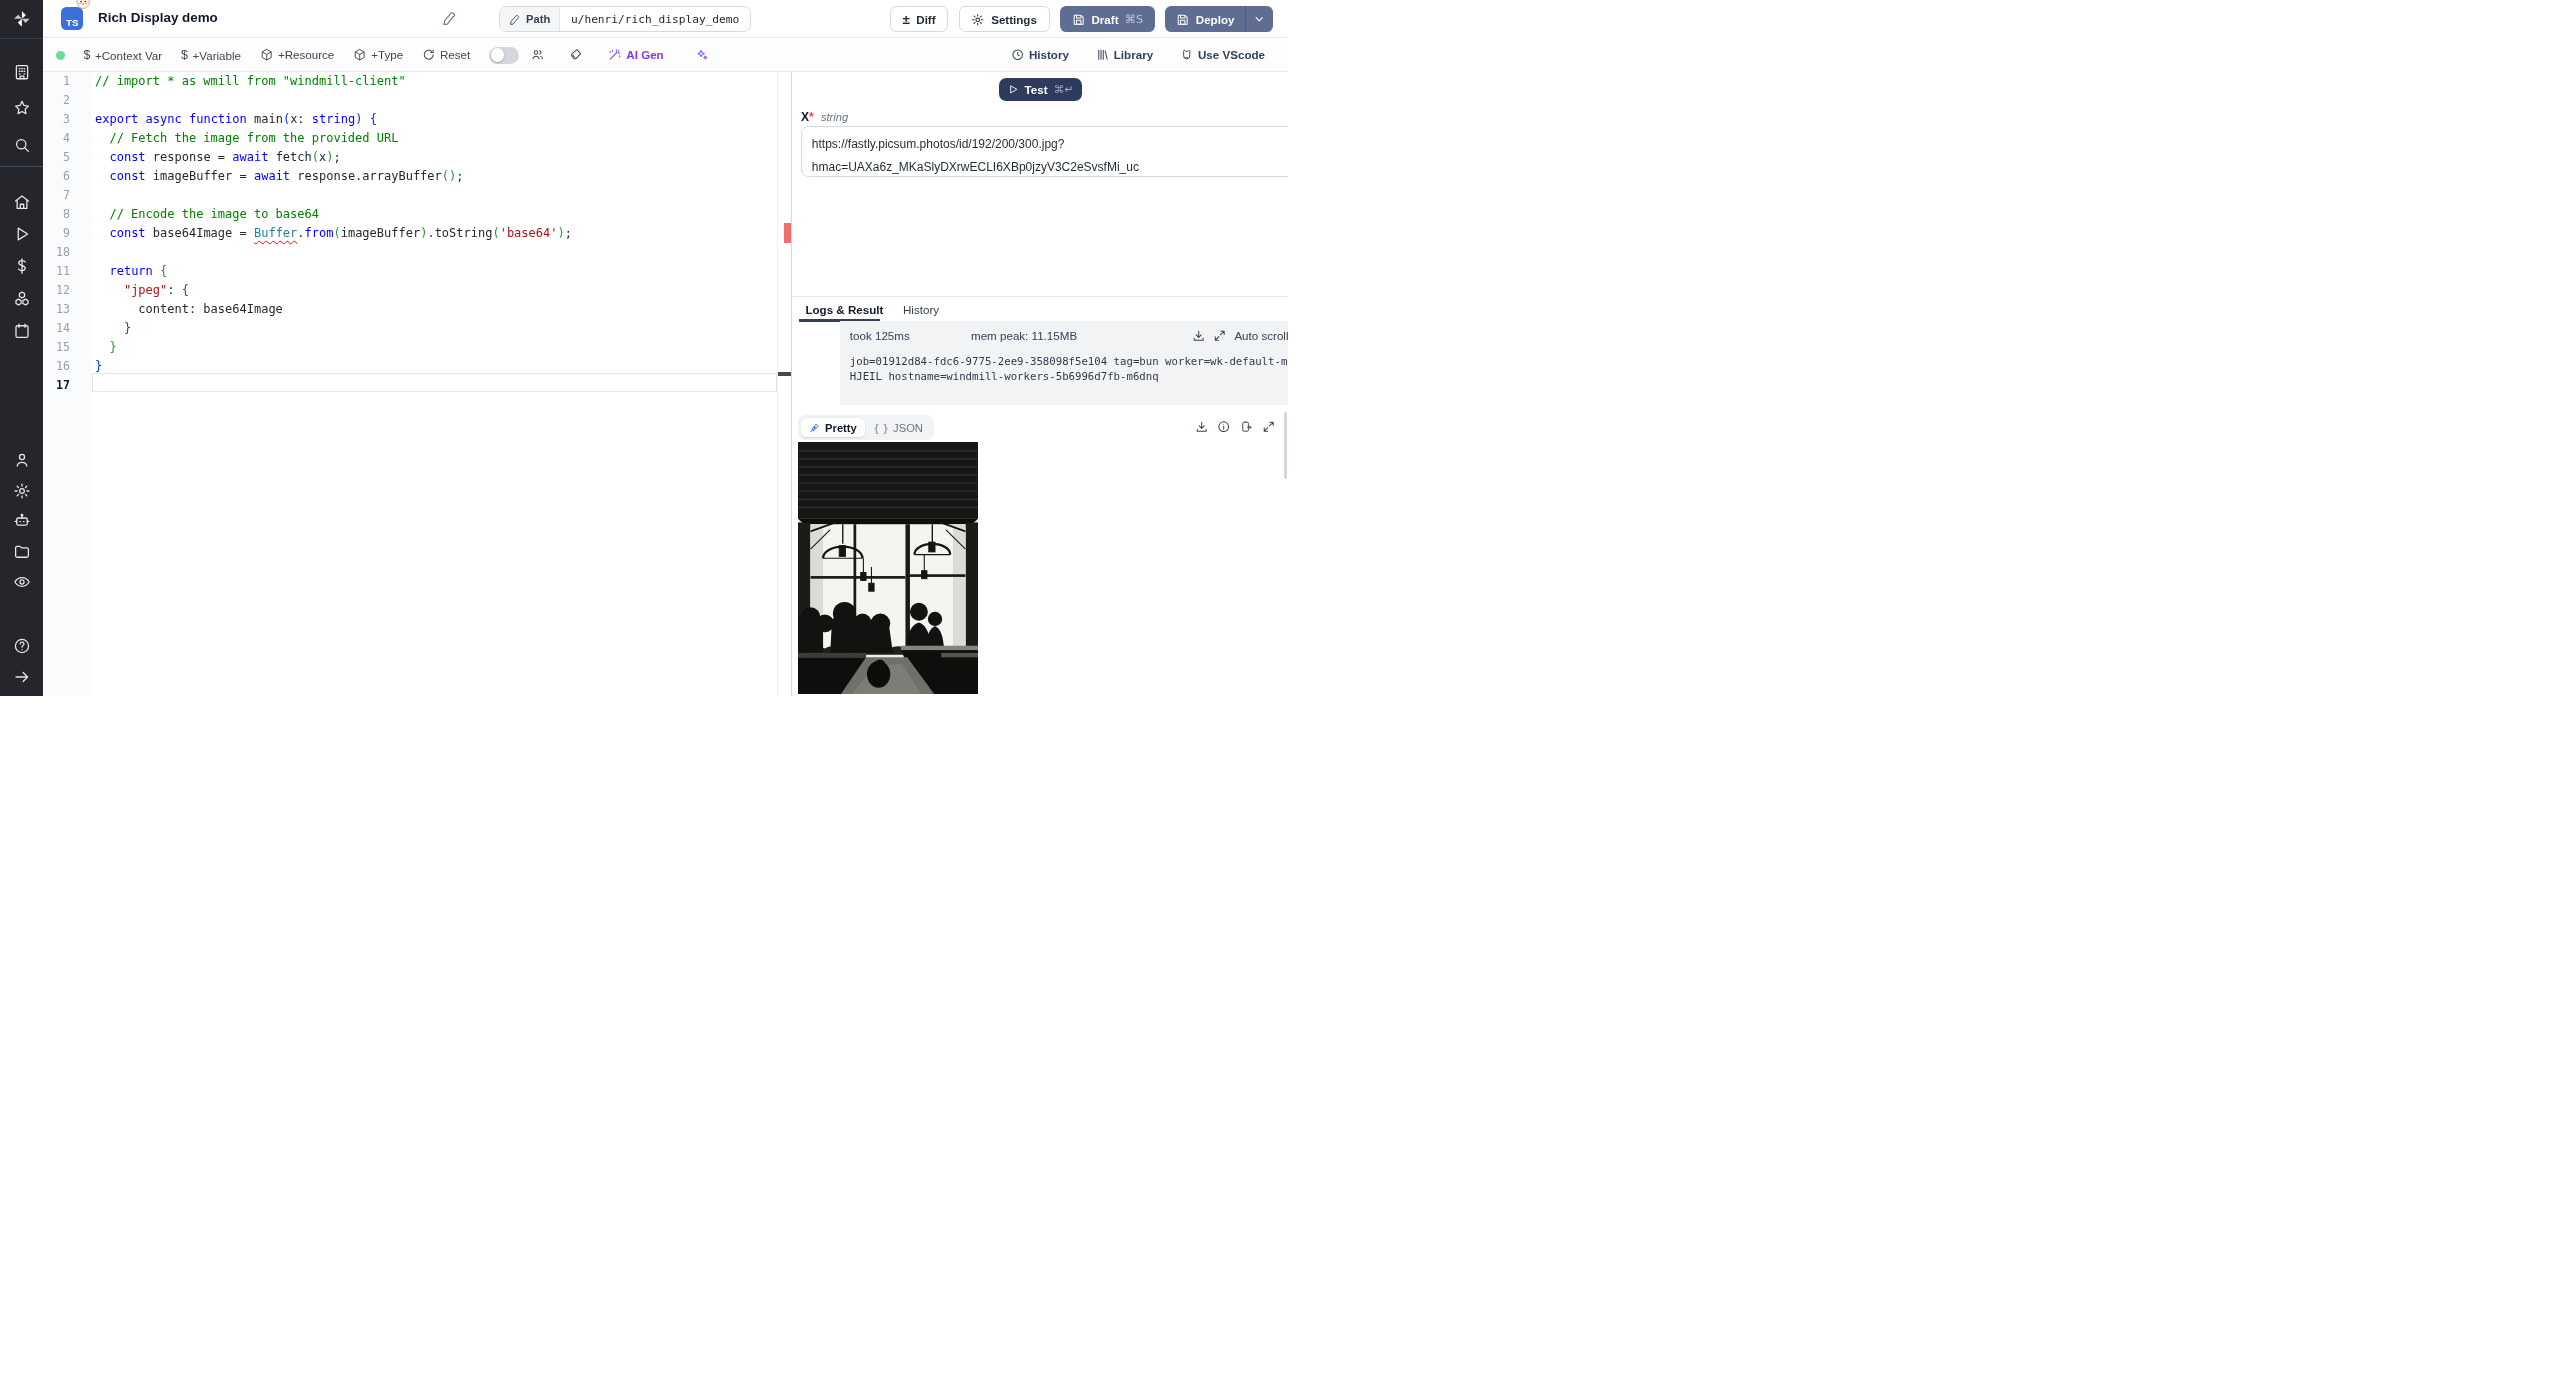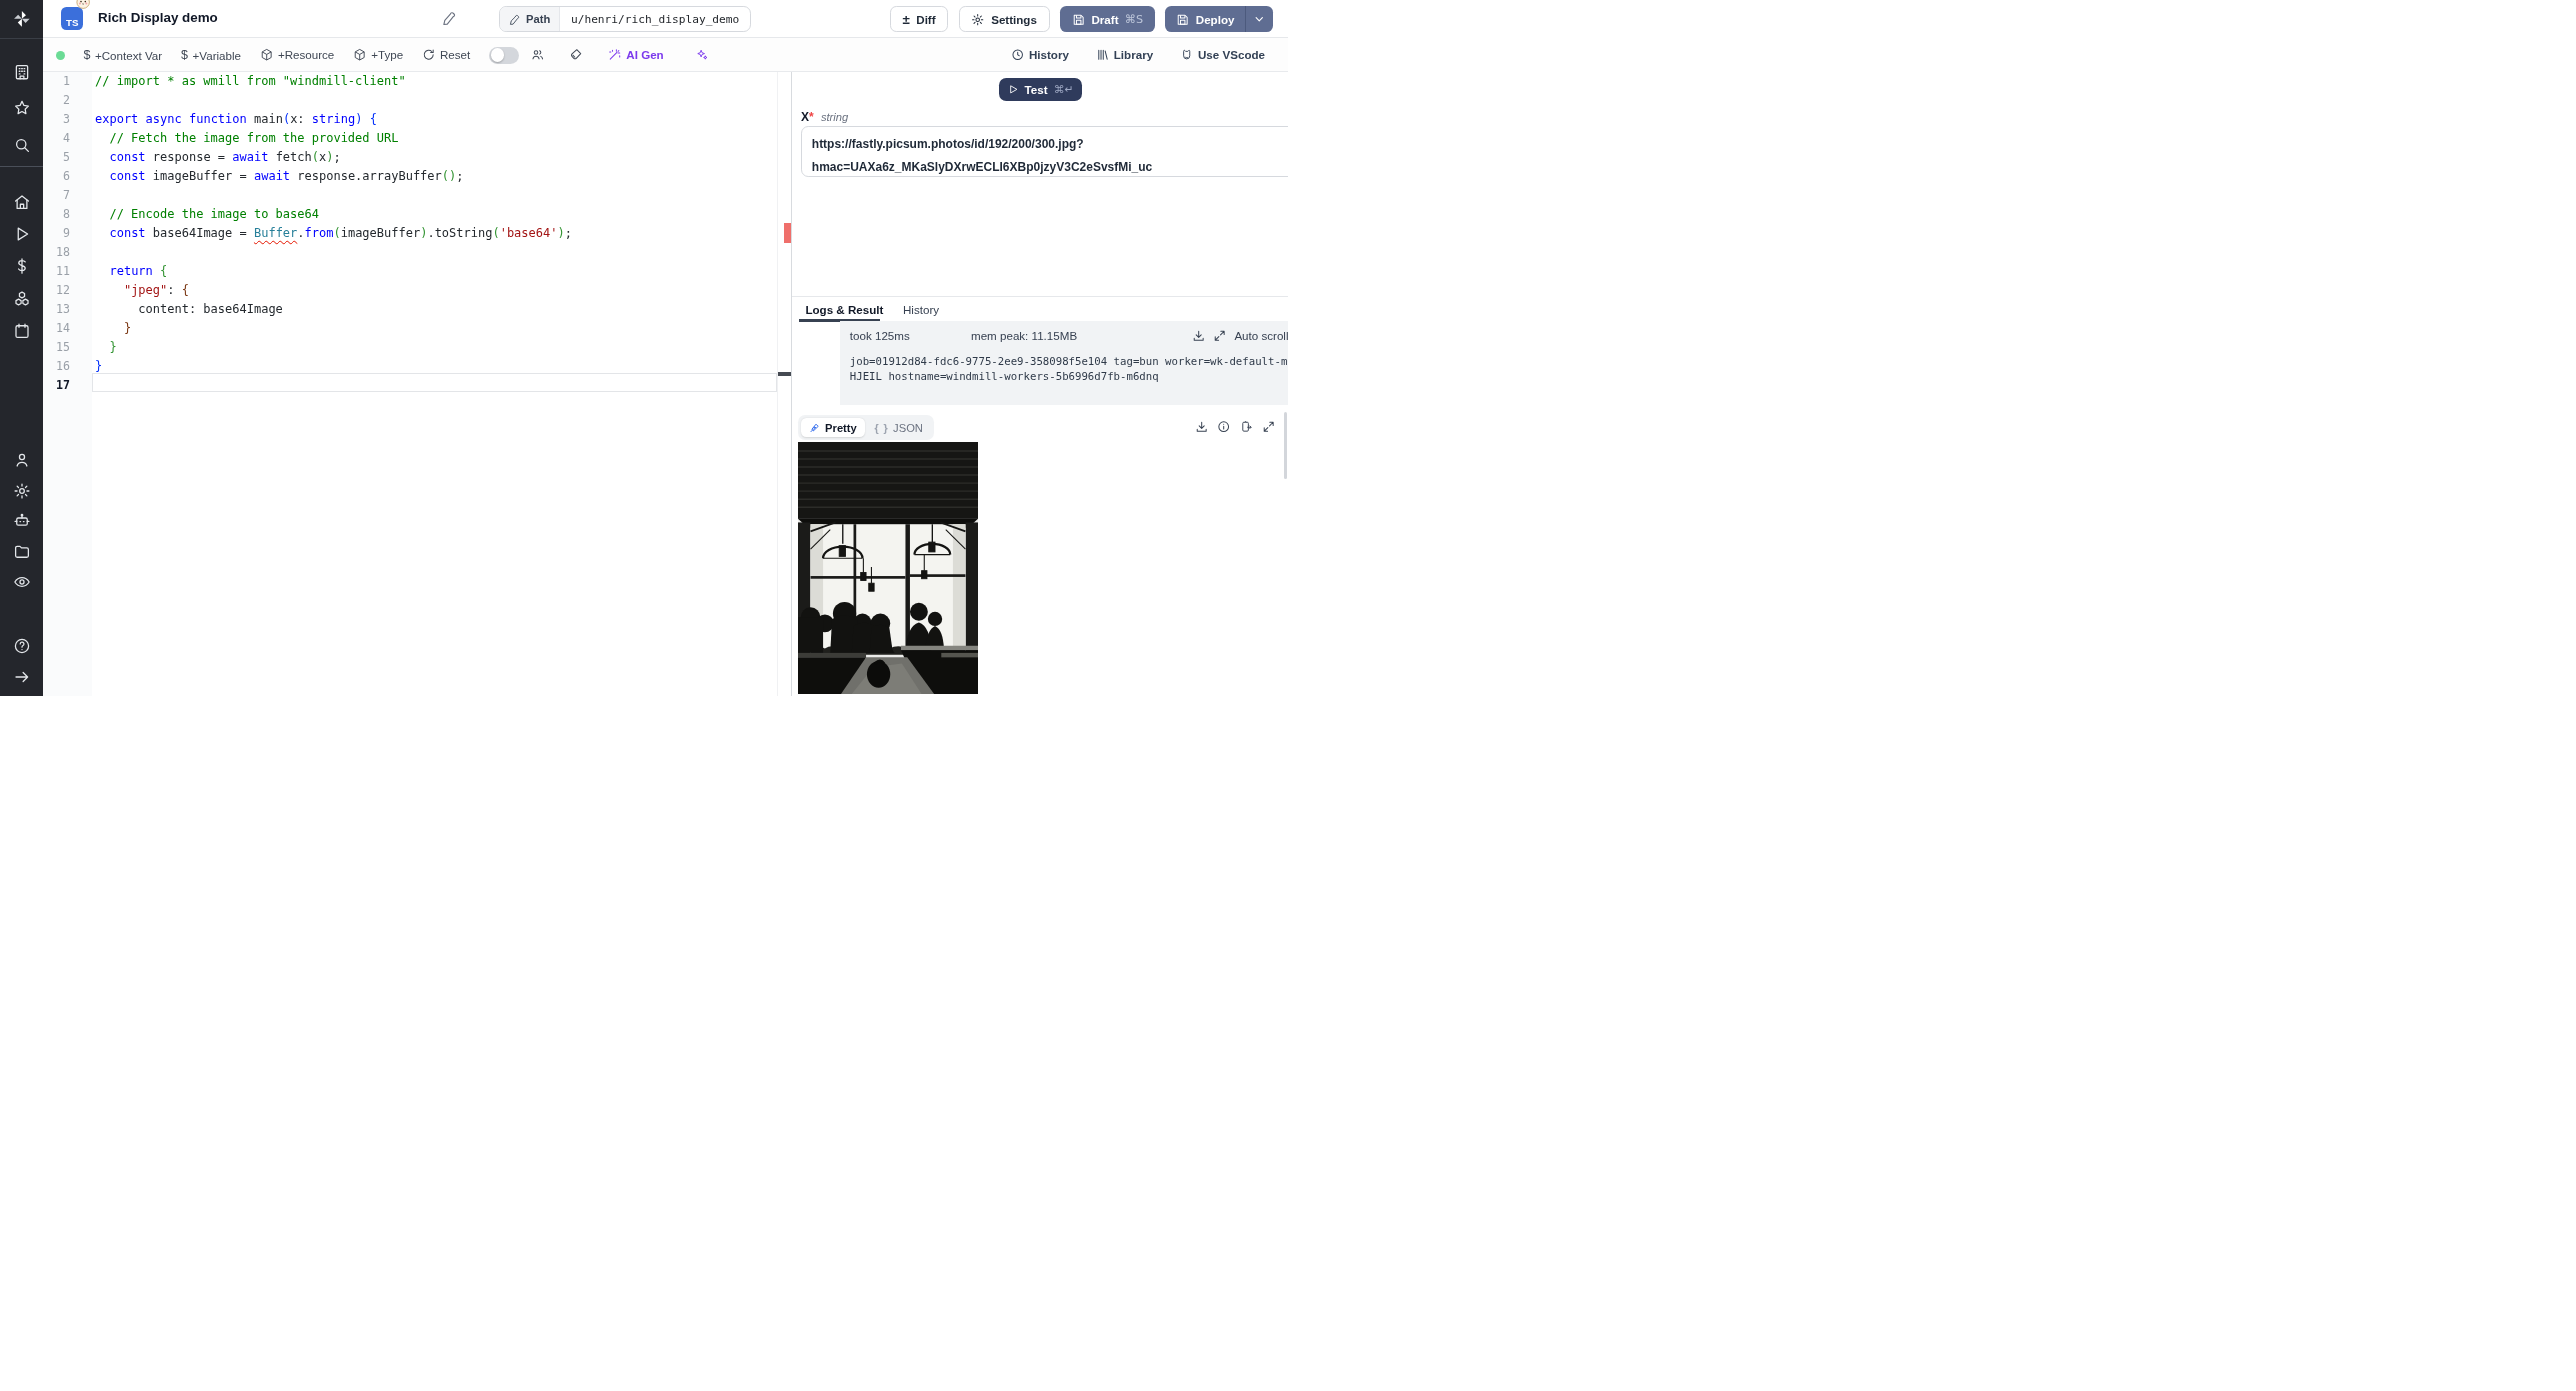--- a/index.html
+++ b/index.html
@@ -71,21 +71,21 @@
 
   
   .rpanel { position:absolute; left:792px; top:72px; width:496px; height:624px; background:#fff; }
   .test-btn { position:absolute; left:207px; top:6.3px; width:83px; height:23px; background:#2f3b5c; border-radius:7.2px; color:#fff; display:flex; align-items:center; justify-content:center; gap:6.3px; font-size:11.6px; font-weight:700; cursor:pointer; }
   .test-btn svg { width:10.7px; height:10.7px; }
   .test-btn .kbd { color:#9fa9c4; font-weight:400; font-size:10.7px; }
   .arg-label { position:absolute; left:9px; top:38px; font-size:12px; }
   .arg-label .nm { font-weight:700; color:#111827; }
   .arg-label .req { color:#ef4444; font-weight:700; }
   .arg-label .ty { font-style:italic; color:#6b7280; font-size:11.2px; margin-left:7.2px; }
-  .arg-box { position:absolute; left:9px; top:54px; width:540px; height:51px; border:0.9px solid #d6d9de; border-radius:7.2px; background:#fff; font-size:12px; color:#1f2937; padding:6.3px 36px 6.3px 9.8px; line-height:23px; cursor:text;font-weight:bold; }
+  .arg-box { position:absolute; left:9px; top:54px; width:540px; height:51px; border:0.9px solid #d6d9de; border-radius:7.2px; background:#fff; font-size:12px; color:#1f2937; padding:6.3px 36px 6.3px 9.8px; line-height:23px; cursor:text; }
   .arg-dollar { position:absolute; right:4.5px; top:3.6px; width:25px; height:23px; background:#f4f5f7; border:0.9px solid #e2e4e8; border-radius:5.4px; display:flex; align-items:center; justify-content:center; font-size:11.6px; color:#374151; cursor:pointer; }
   .resize-g { position:absolute; right:2.7px; bottom:2.7px; width:8px; height:8px; }
 
   .res-sec-border { position:absolute; left:0; top:224px; width:496px; height:0.9px; background:#e6e8eb; }
   .tabs { position:absolute; left:0; top:225px; width:496px; height:24px; }
   .tab { position:absolute; top:0; height:24px; display:flex; align-items:center; font-size:11.6px; cursor:pointer; }
   .tab.active { font-weight:700; color:#111827; }
   .tab.idle { color:#374151; }
   .tab-underline { position:absolute; left:7.2px; top:22.4px; width:81px; height:2.7px; background:#374151; }
 

